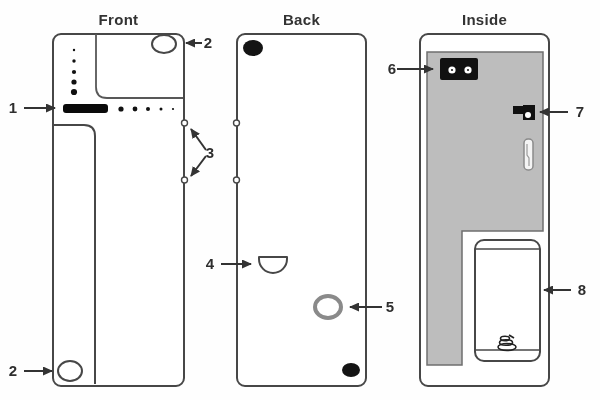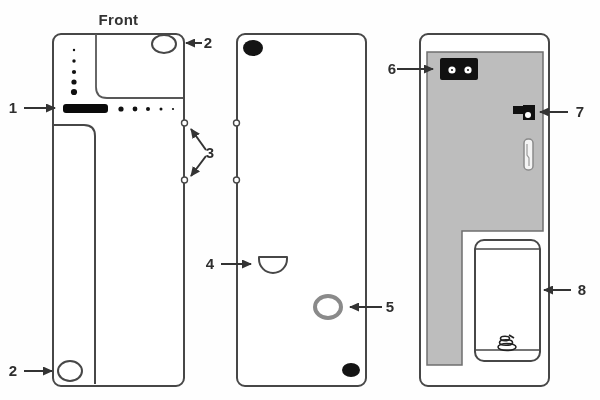--- a/index.html
+++ b/index.html
@@ -43,20 +43,22 @@
 </head>
 <body>
 
 <div class="stage">
 
   <div class="panel" id="front-panel"></div>
   <div class="panel" id="back-panel"></div>
   <div class="panel" id="inside-panel"></div>
 
   <div class="panel-title" id="front-title">Front</div>
+  <div class="panel-title" id="back-title">Back</div>
+  <div class="panel-title" id="inside-title">Inside</div>
 
   <svg class="svg-layer" width="600" height="400" viewBox="0 0 600 400">
     <defs>
       <marker id="ah" markerUnits="userSpaceOnUse" markerWidth="10" markerHeight="9" refX="9" refY="4.5" orient="auto">
         <polygon points="0,0 10,4.5 0,9" fill="#333333"></polygon>
       </marker>
     </defs>
 
     <path d="M96,26 V79 Q96,90 107,90 H183" fill="none" stroke="#585858" stroke-width="1.8"></path>
     <path d="M54,117 H84 Q95,117 95,128 V376" fill="none" stroke="#474747" stroke-width="2"></path>

